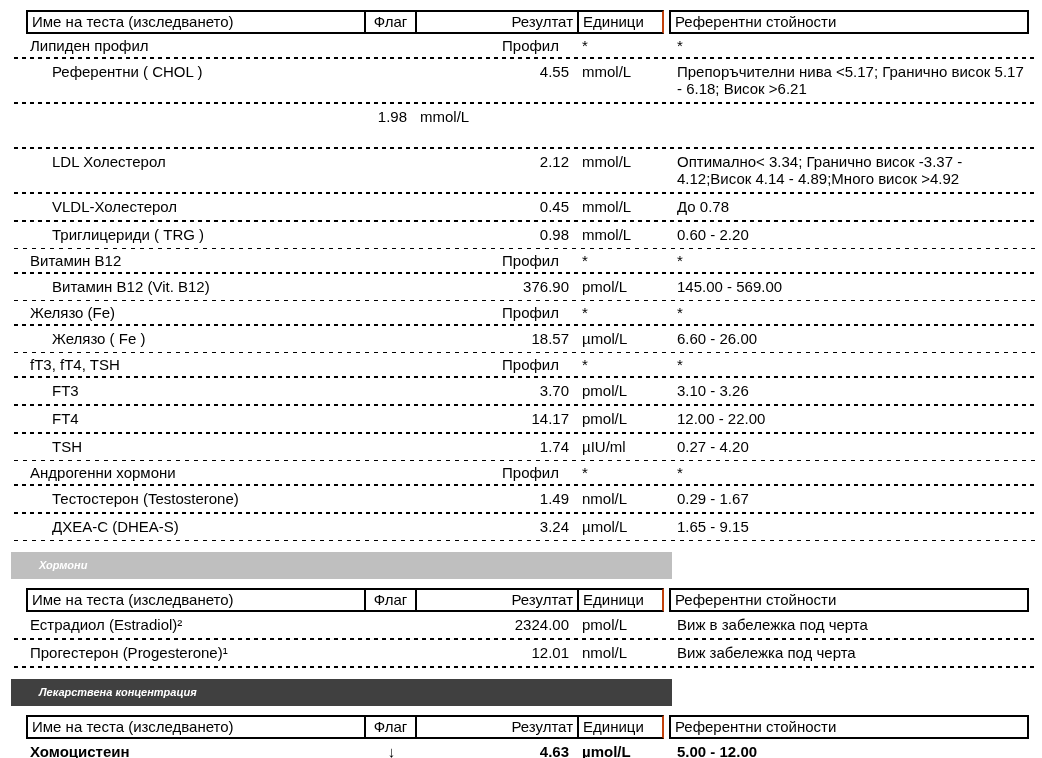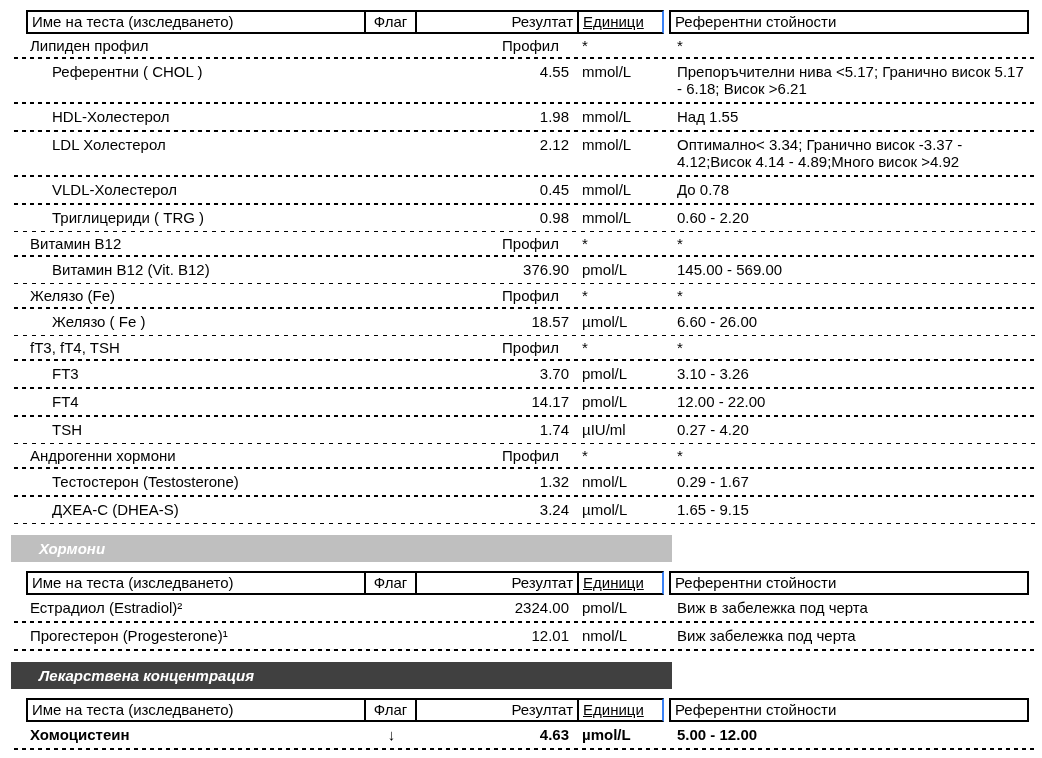--- a/index.html
+++ b/index.html
@@ -15,40 +15,40 @@
     margin-left:12px;
   }
   .th{
     box-sizing:border-box;
     border-top:2px solid #000;border-bottom:2px solid #000;
     padding:1px 4px 2px;line-height:17px;white-space:nowrap;overflow:hidden;
   }
   .th-name{border-left:2px solid #000;border-right:2px solid #000;}
   .th-flag{border-right:2px solid #000;text-align:center;}
   .th-result{border-right:2px solid #000;text-align:right;}
-  .th-units{border-right:2px solid #3b82f6;text-decoration:underline;}
+  .th-units{border-right:2px solid #c2410c;}
   .th-gap{border:none;}
   .th-ref{border:2px solid #000;}
   .row{padding:4px 0 5px;line-height:17px;}
   .row.profile{padding:3px 0 3px;}
   .cell{overflow:hidden;}
   .cell-name{padding-left:4px;}
   .row.indent .cell-name{padding-left:26px;}
   .cell-flag{text-align:center;}
   .cell-result{text-align:right;padding-right:10px;}
   .row.profile .cell-result{padding-right:20px;}
   .cell-units{padding-left:3px;}
   .cell-ref{padding-left:8px;}
   .row.bold{font-weight:bold;}
   .sep{height:2px;background:repeating-linear-gradient(90deg,#000 0 4px,transparent 4px 8px);}
   .sep.thin{height:1px;background:repeating-linear-gradient(90deg,#000 0 4px,transparent 4px 9px);}
   .band{
     box-sizing:border-box;width:661px;margin-left:-3px;
     margin-top:11px;margin-bottom:9px;height:27px;line-height:27px;
-    padding-left:28px;color:#fff;font-weight:bold;font-style:italic;font-size:15px;
+    padding-left:28px;color:#fff;font-weight:bold;font-style:italic;font-size:11px;
     white-space:nowrap;overflow:hidden;
   }
 </style>
 </head>
 <body>
 
 <div class="doc">
     <div class="thead">
       <div class="th th-name">Име на теста (изследването)</div>
       <div class="th th-flag">Флаг</div>
@@ -69,21 +69,20 @@
     <div class="row indent">
       <div class="cell cell-name">Референтни ( CHOL )</div>
       <div class="cell cell-flag"></div>
       <div class="cell cell-result">4.55</div>
       <div class="cell cell-units">mmol/L</div>
       <div class="cell"></div>
       <div class="cell cell-ref">Препоръчителни нива &lt;5.17; Гранично висок 5.17 - 6.18; Висок &gt;6.21</div>
     </div>
     <div class="sep"></div>
     <div class="row indent">
-      <div class="cell cell-name">HDL-Холестерол</div>
       <div class="cell cell-flag"></div>
       <div class="cell cell-result">1.98</div>
       <div class="cell cell-units">mmol/L</div>
       <div class="cell"></div>
       <div class="cell cell-ref">Над 1.55</div>
     </div>
     <div class="sep"></div>
     <div class="row indent">
       <div class="cell cell-name">LDL Холестерол</div>
       <div class="cell cell-flag"></div>
@@ -188,21 +187,21 @@
       <div class="cell cell-flag"></div>
       <div class="cell cell-result">Профил</div>
       <div class="cell cell-units">*</div>
       <div class="cell"></div>
       <div class="cell cell-ref">*</div>
     </div>
     <div class="sep"></div>
     <div class="row indent">
       <div class="cell cell-name">Тестостерон (Testosterone)</div>
       <div class="cell cell-flag"></div>
-      <div class="cell cell-result">1.32</div>
+      <div class="cell cell-result">1.49</div>
       <div class="cell cell-units">nmol/L</div>
       <div class="cell"></div>
       <div class="cell cell-ref">0.29 - 1.67</div>
     </div>
     <div class="sep"></div>
     <div class="row indent">
       <div class="cell cell-name">ДХЕА-С (DHEA-S)</div>
       <div class="cell cell-flag"></div>
       <div class="cell cell-result">3.24</div>
       <div class="cell cell-units">µmol/L</div>

